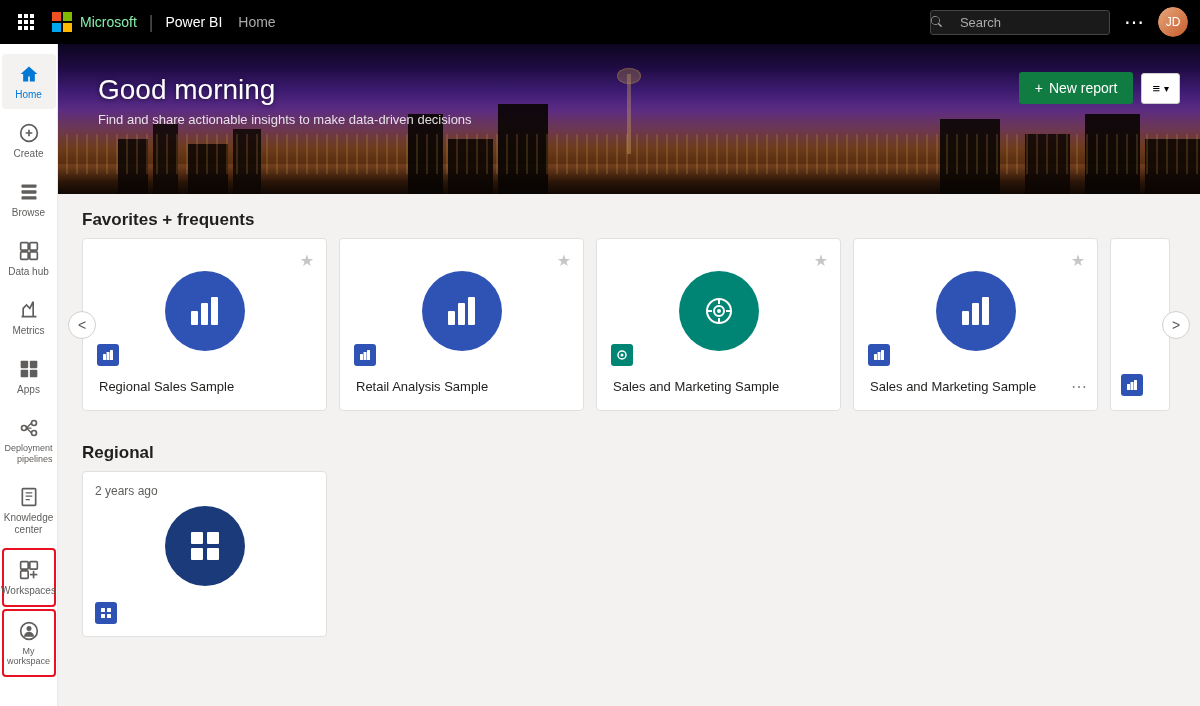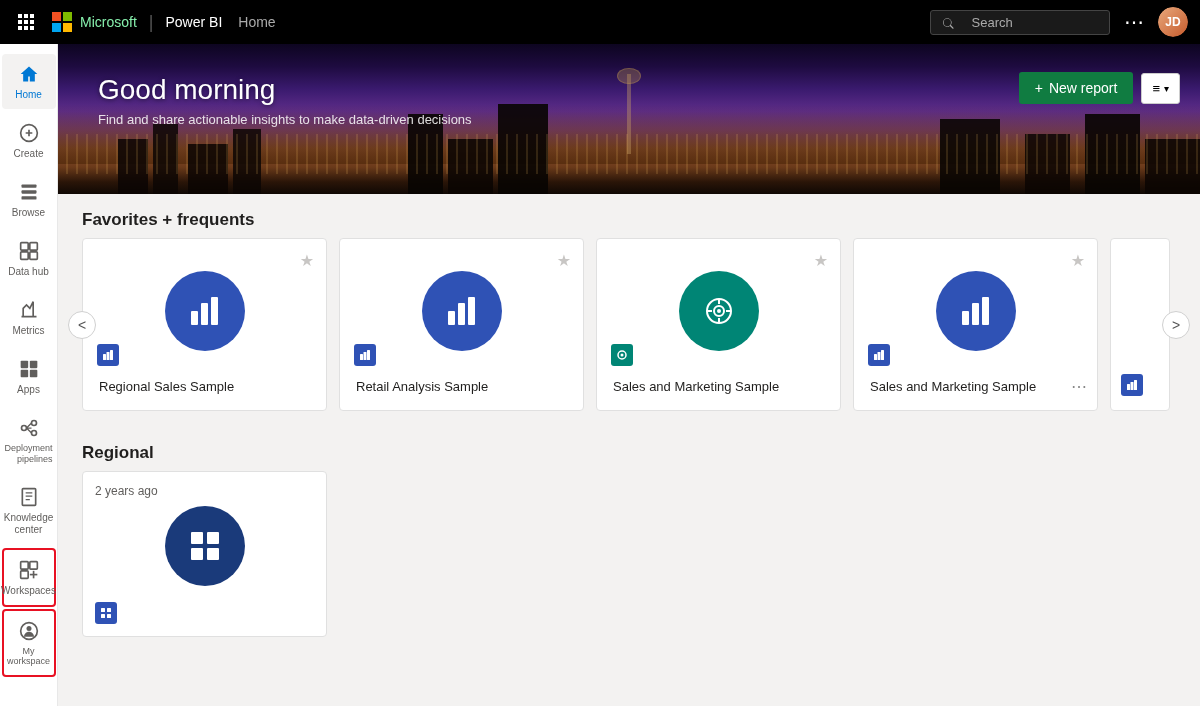--- a/index.html
+++ b/index.html
@@ -30,39 +30,39 @@
     .ms-sq-3 { background: #00a4ef; }
     .ms-sq-4 { background: #ffb900; }
     .nav-brand { color: #86efac; font-size: 14px; }
     .nav-sep { color: #555; margin: 0 4px; font-size: 18px; }
     .nav-title { color: white; font-size: 14px; }
     .nav-spacer { flex: 1; }
     .search-box {
       background: #1a1a1a;
       border: 1px solid #444;
       border-radius: 3px;
-      display: flex; align-items: flex-end;
-      padding: 4px 12px; gap: 18px;
+      display: flex; align-items: flex-start;
+      padding: 4px 0; gap: 18px;
       width: 180px;
     }
     .search-box input {
       background: transparent; border: none; outline: none;
       color: white; font-size: 13px; width: 100%;
     }
     .search-box input::placeholder { color: #aaa; }
     .nav-more { color: white; font-size: 20px; cursor: pointer; padding: 0 6px; }
     .nav-avatar {
       width: 30px; height: 30px; border-radius: 50%;
       overflow: hidden; cursor: pointer;
     }
     .avatar-img {
       width: 30px; height: 30px; border-radius: 50%;
       background: linear-gradient(135deg, #e8a87c, #c65b2c);
       display: flex; align-items: center; justify-content: center;
-      font-size: 12px; color: white; font-weight: bold;
+      font-size: 12px; color: white; font-weight: normal;
     }
 
     
     .main-layout { display: flex; flex: 1; overflow: hidden; }
 
     
     .sidebar {
       width: 58px;
       background: #fff;
       border-right: 1px solid #e8e8e8;

